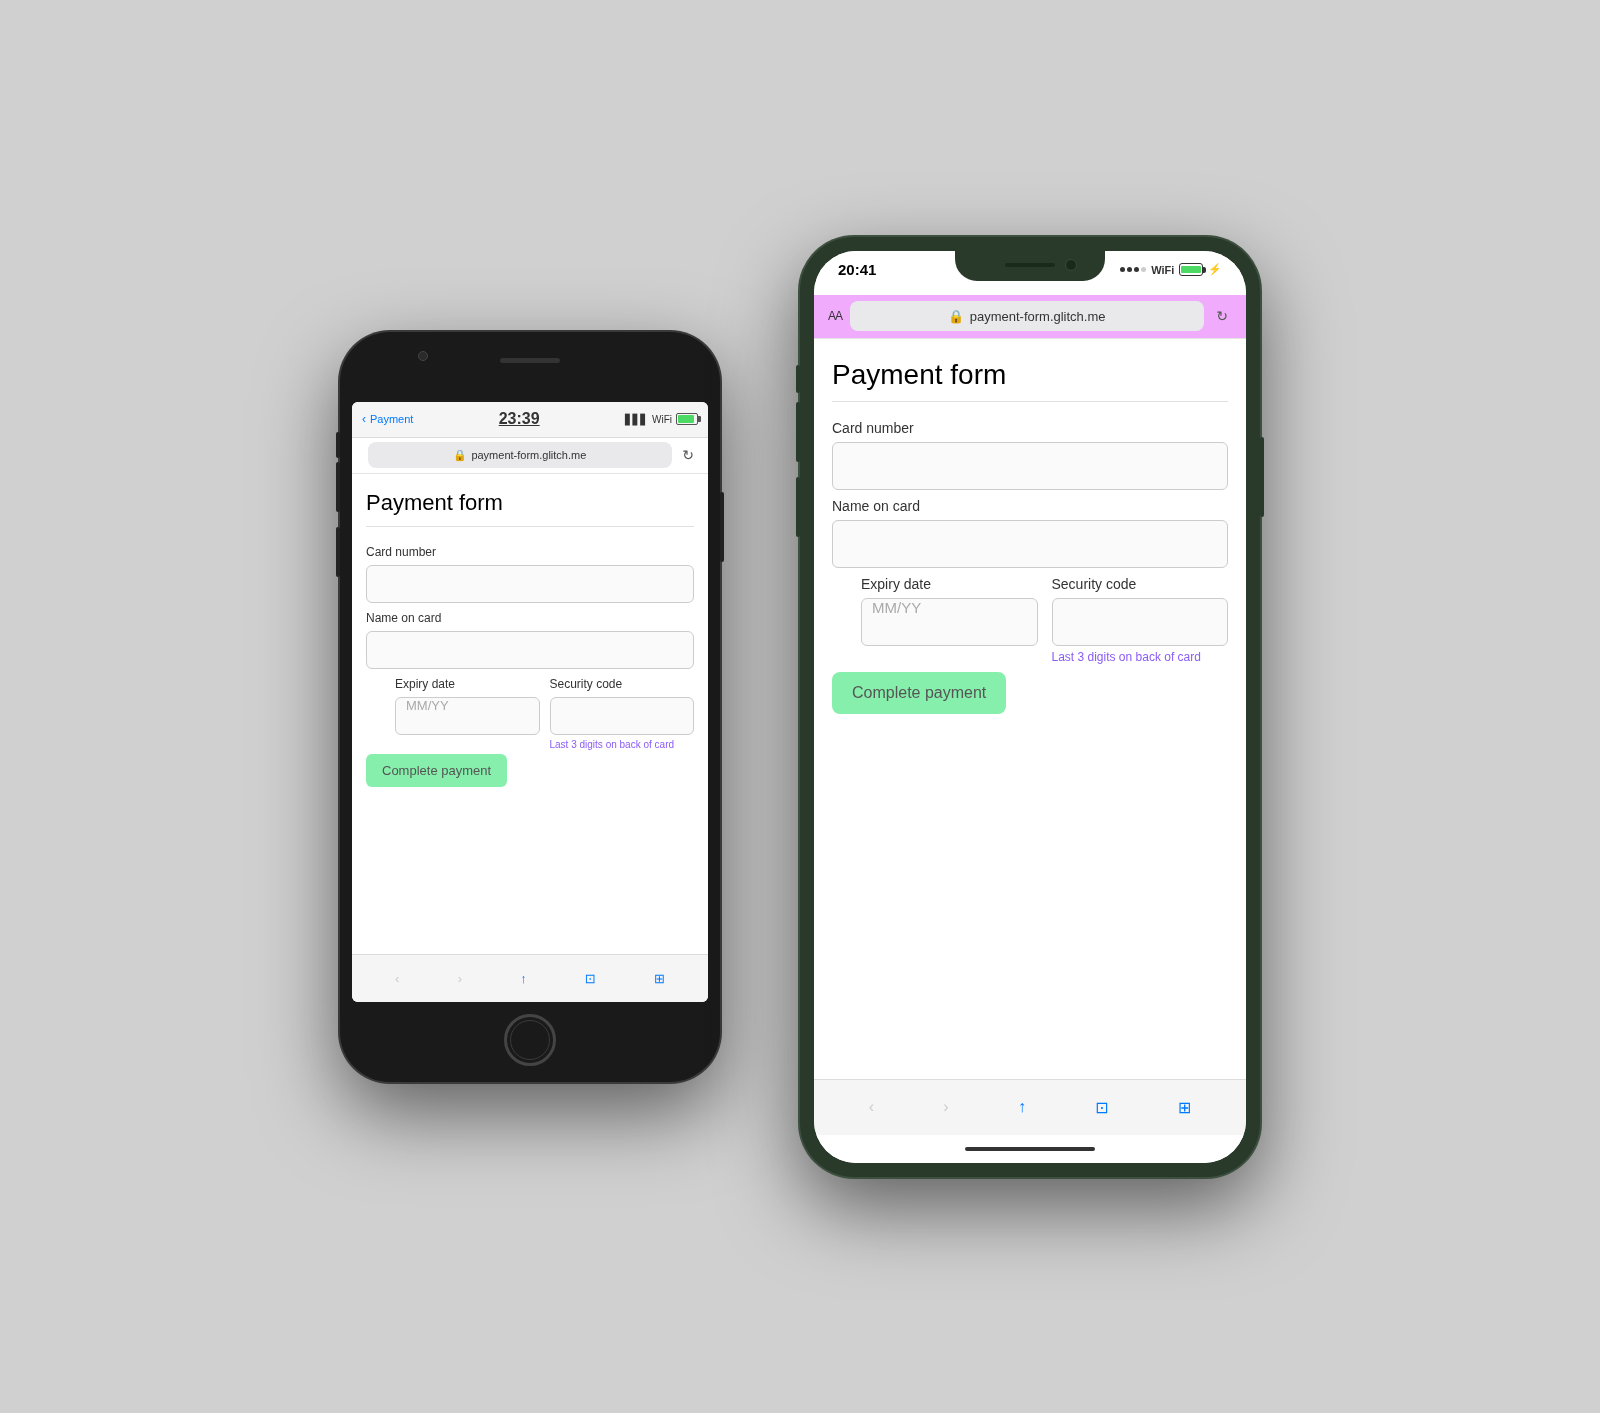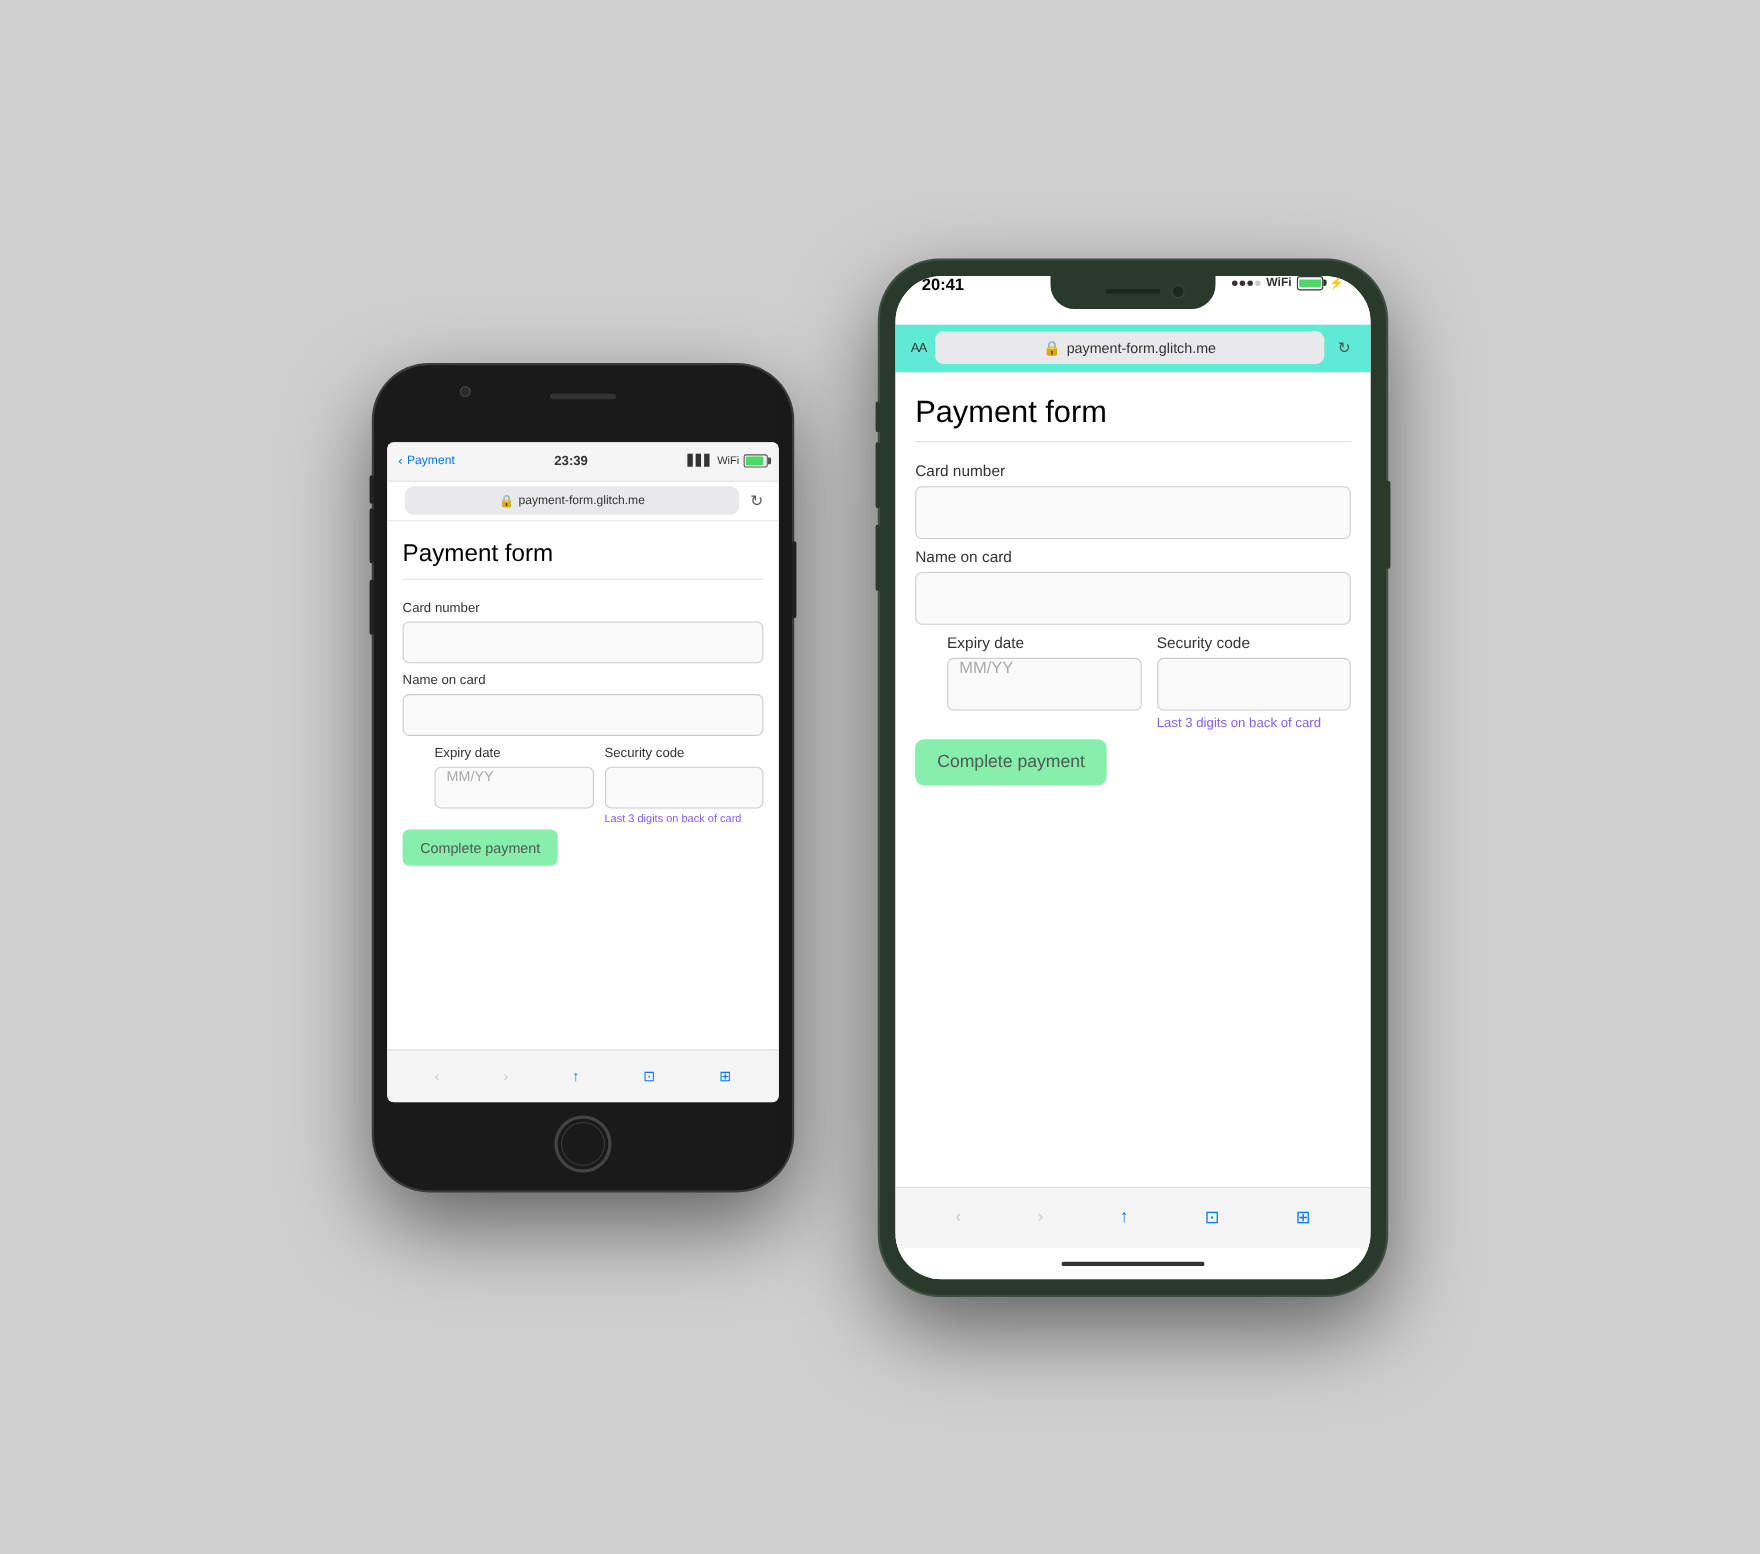--- a/index.html
+++ b/index.html
@@ -70,21 +70,21 @@
       border-bottom: 1px solid #ddd;
       display: flex;
       align-items: center;
       justify-content: space-between;
       padding: 0 10px;
       font-size: 11px;
       flex-shrink: 0;
     }
 
     .phone-7 .top-bar .left-status { display: flex; align-items: center; gap: 4px; color: #333; font-size: 10px; }
-    .phone-7 .top-bar .time { font-size: 12px; font-weight: 600; color: #333; }
+    .phone-7 .top-bar .time { font-size: 16px; font-weight: 600; color: #333; text-decoration: underline; }
     .phone-7 .top-bar .right-status { display: flex; align-items: center; gap: 4px; }
 
     .battery-green {
       width: 22px; height: 12px;
       border: 1.5px solid #555;
       border-radius: 2px;
       position: relative;
       display: inline-block;
     }
     .battery-green::after {
@@ -263,21 +263,21 @@
       transform: translateX(-50%);
       width: 50px; height: 4px;
       background: #1a2a1a;
       border-radius: 2px;
     }
 
     .phone-11 .status-bar {
       height: 44px;
       background: #fff;
       display: flex;
-      align-items: flex-start;
+      align-items: center;
       justify-content: space-between;
       padding: 0 24px 6px;
       font-size: 12px;
       font-weight: 600;
       flex-shrink: 0;
       position: relative;
       z-index: 5;
     }
 
     .phone-11 .status-bar .time { font-size: 15px; font-weight: 700; color: #000; }
@@ -312,21 +312,21 @@
     .battery-11 .fill {
       margin: 1px;
       flex: 1;
       height: 7px;
       background: #4cd964;
       border-radius: 1px;
     }
 
     .phone-11 .url-bar {
       height: 44px;
-      background: #5eead4;
+      background: #f0abfc;
       border-bottom: 1px solid #e5e5e5;
       display: flex;
       align-items: center;
       justify-content: flex-start;
       padding: 0 14px;
       flex-shrink: 0;
     }
 
     .aa-btn {
       font-size: 12px; color: #333; font-weight: 500;

